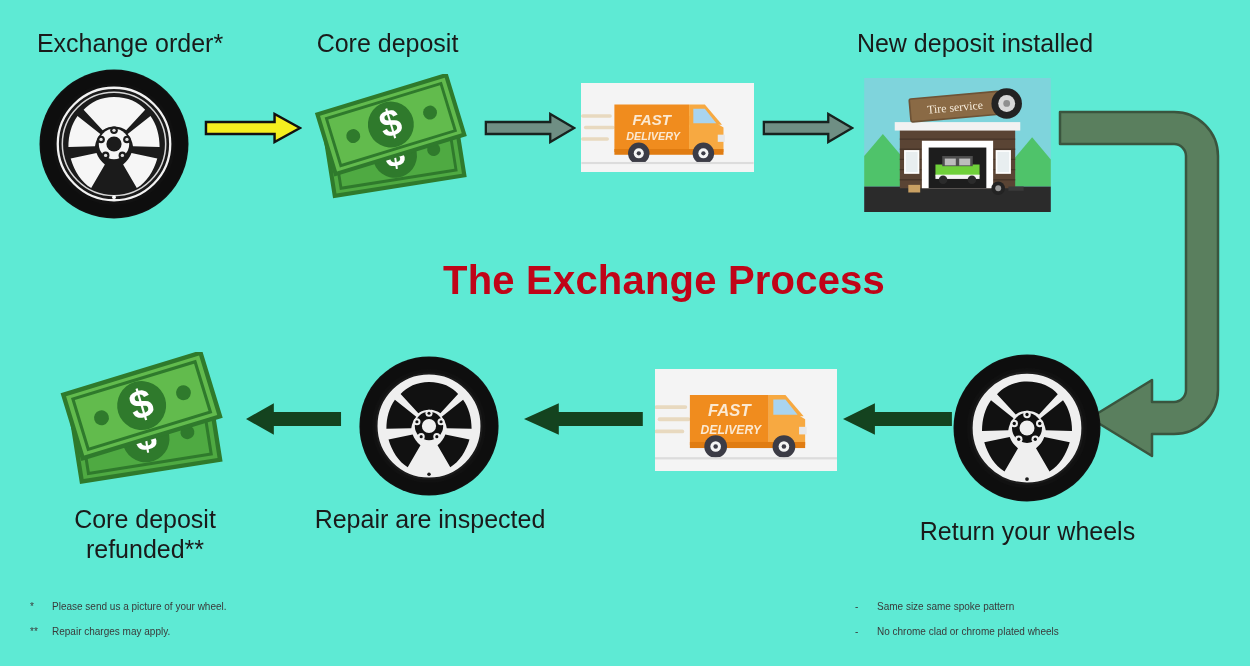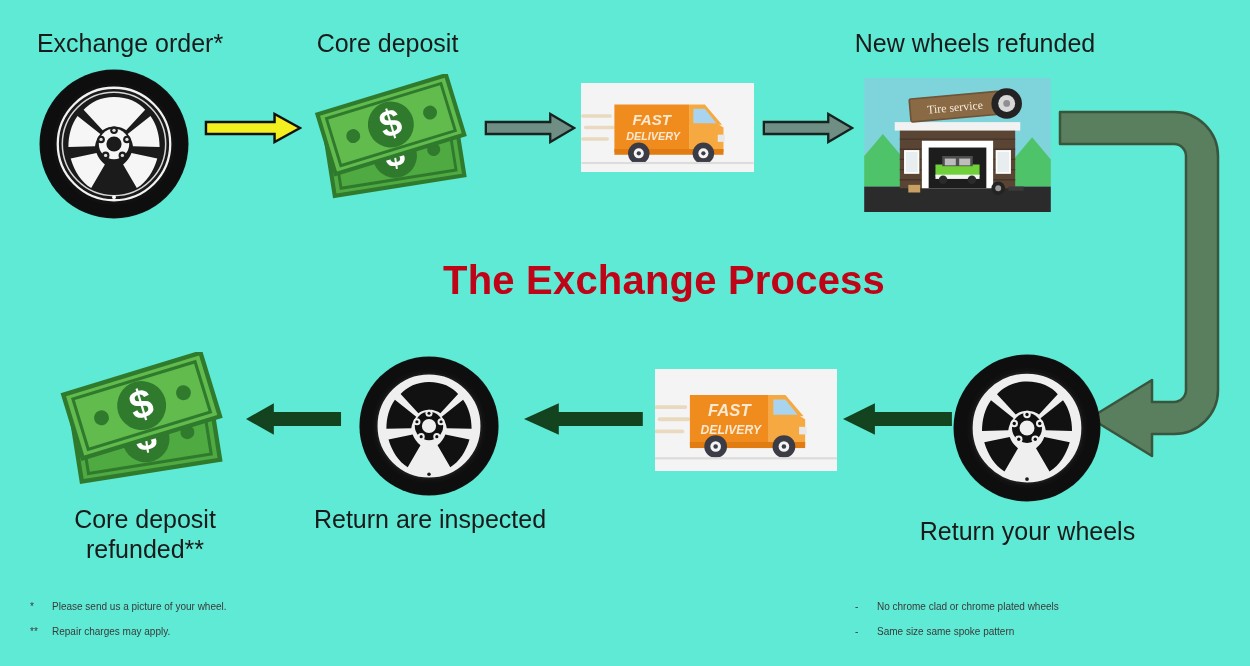--- a/index.html
+++ b/index.html
@@ -69,21 +69,21 @@
 </style>
 </head>
 <body>
 
 <div id="canvas" style="background: #5eead4;">
 
   <div class="abs step-label" style="left:0px; top:28px; width:260px;">Exchange order*</div>
 
   <div class="abs step-label" style="left:275px; top:28px; width:225px;">Core deposit</div>
 
-  <div class="abs step-label" style="left:790px; top:28px; width:370px;">New wheels refunded</div>
+  <div class="abs step-label" style="left:790px; top:28px; width:370px;">New deposit installed</div>
 
   <div class="wheel" style="left:38px; top:68px; width:152px; height:152px;">
     <svg viewBox="0 0 200 200" xmlns="http://www.w3.org/2000/svg">
       <circle cx="100" cy="100" r="98" fill="#111111"></circle>
       <g stroke="#111111" stroke-width="1">
         <circle cx="100" cy="100" r="74" fill="#1b1b1b" stroke="#f2f2f2" stroke-width="3"></circle>
         <circle cx="100" cy="100" r="68" fill="#1b1b1b" stroke="#d8d8d8" stroke-width="2"></circle>
       </g>
       <g fill="#f6f6f6">
         <path d="M100 38 C118 38 133 45 141 55 L116 82 C111 78 104 77 100 77 C96 77 90 78 85 82 L60 55 C69 45 83 38 100 38 Z"></path>
@@ -381,35 +381,35 @@
         <circle cx="83" cy="94" r="2.2"></circle>
       </g>
       <circle cx="100" cy="100" r="88" fill="none" stroke="#0c0c0c" stroke-width="16" opacity="0.55"></circle>
       <circle cx="100" cy="168" r="2.5" fill="#1b1b1b"></circle>
     </svg>
   </div>
 
   <div class="abs step-label" style="left:20px; top:504px; width:250px;">Core deposit
 refunded**</div>
 
-  <div class="abs step-label" style="left:290px; top:504px; width:280px;">Return are inspected</div>
+  <div class="abs step-label" style="left:290px; top:504px; width:280px;">Repair are inspected</div>
 
   <div class="abs step-label" style="left:895px; top:516px; width:265px;">Return your wheels</div>
 
   <div class="abs" style="left:30px; top:594px; width:420px;">
     <div class="footnote">
       <span class="mark">*</span><span>Please send us a picture of your wheel.</span>
     </div>
     <div class="footnote">
       <span class="mark">**</span><span>Repair charges may apply.</span>
     </div>
   </div>
 
   <div class="abs" style="left:855px; top:594px; width:395px;">
     <div class="footnote">
+      <span class="mark">-</span><span>Same size same spoke pattern</span>
+    </div>
+    <div class="footnote">
       <span class="mark">-</span><span>No chrome clad or chrome plated wheels</span>
     </div>
-    <div class="footnote">
-      <span class="mark">-</span><span>Same size same spoke pattern</span>
-    </div>
   </div>
 
 </div>
 
 </body></html>

